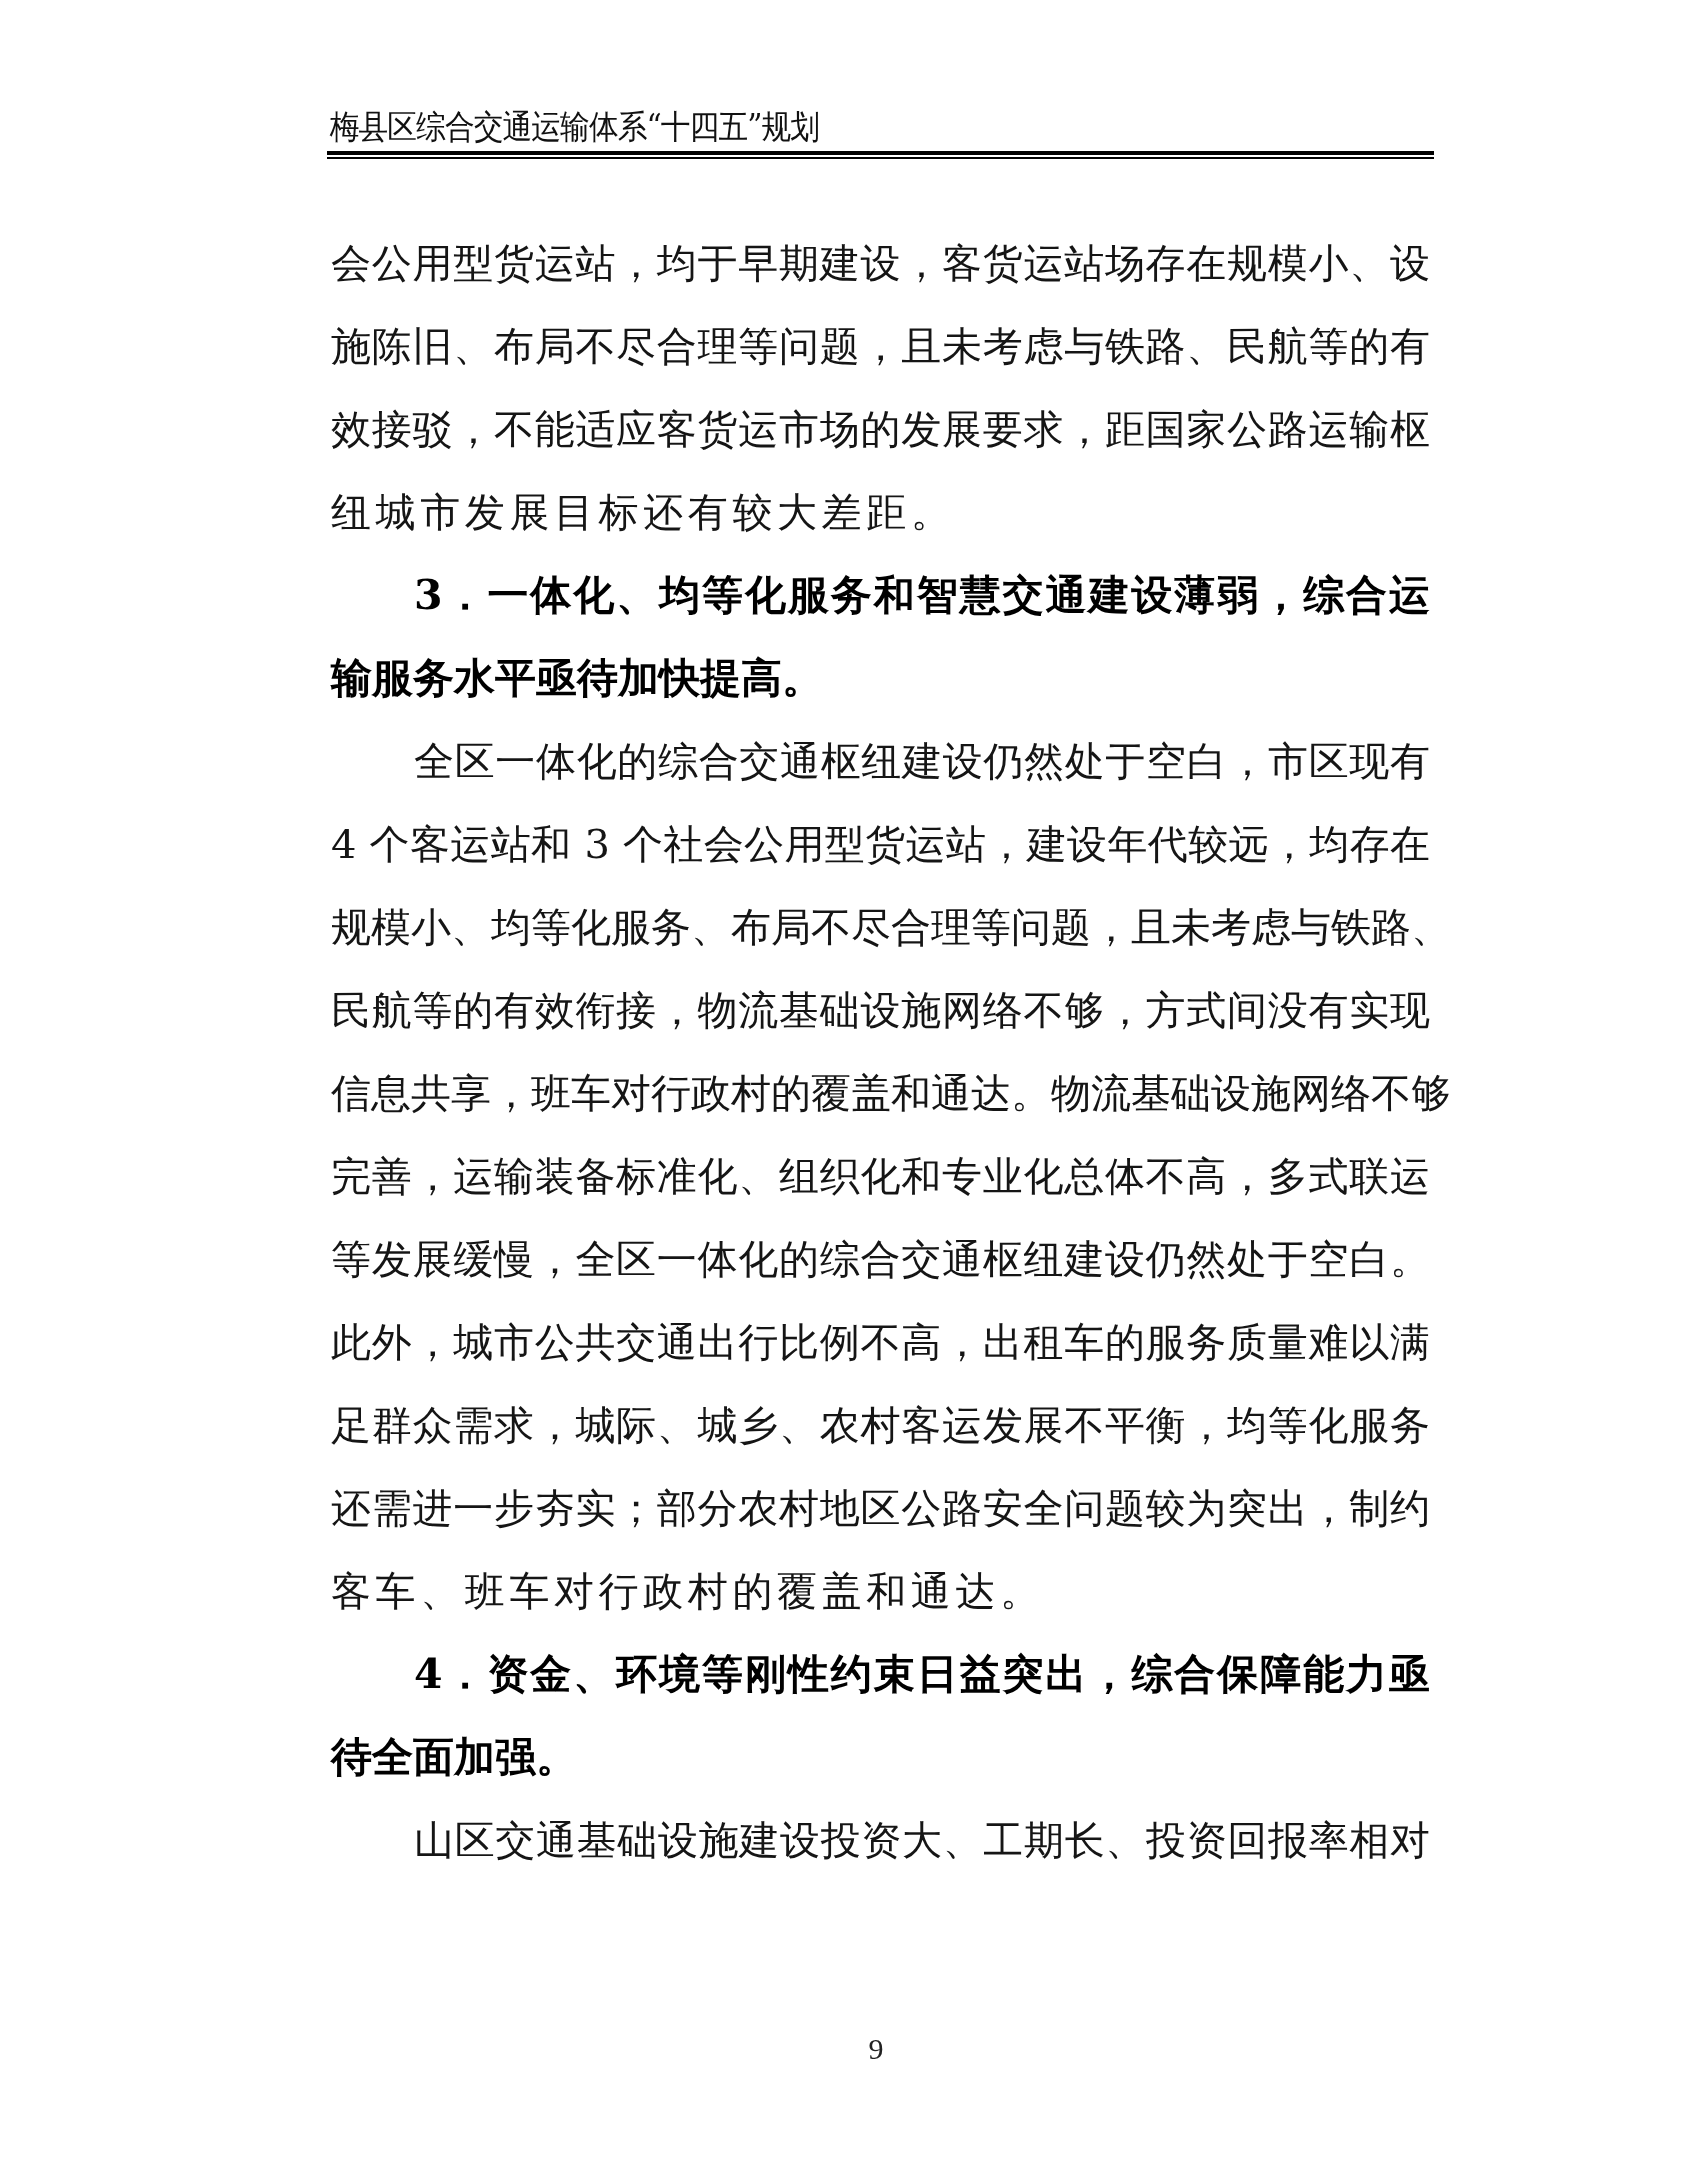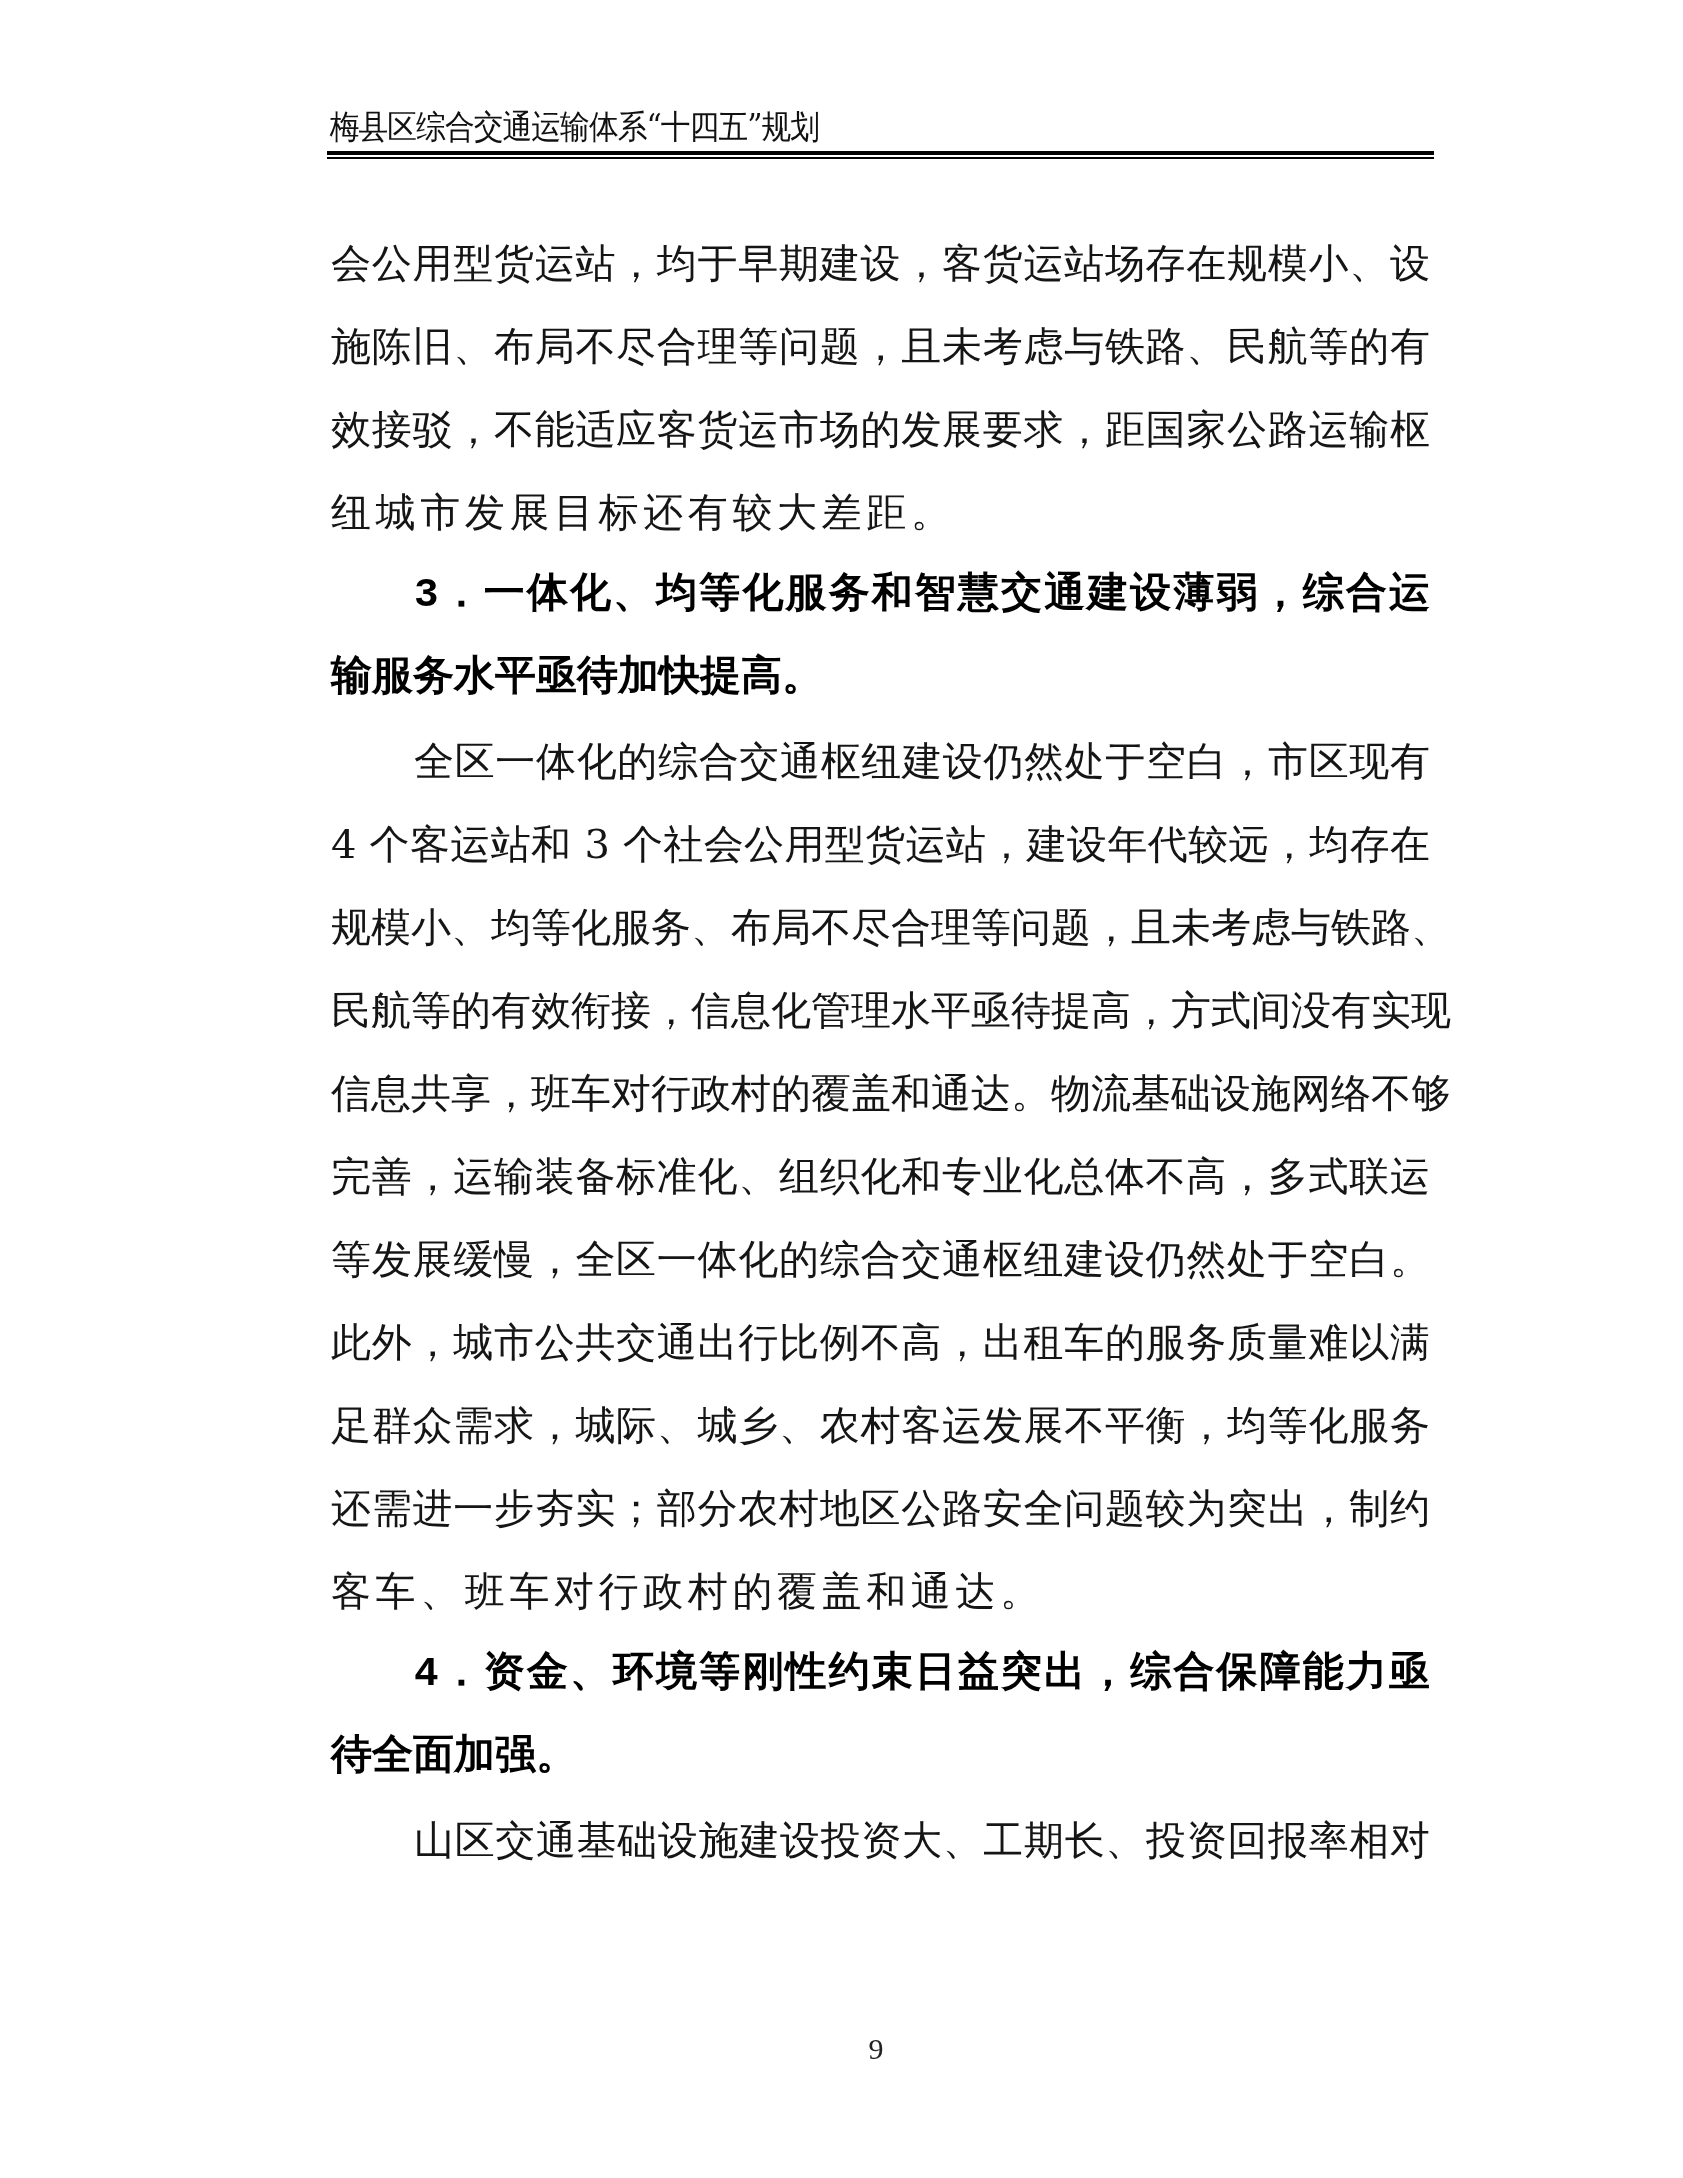--- a/index.html
+++ b/index.html
@@ -64,21 +64,20 @@
     .line.indent {
       padding-left: 83px;
     }
     .heading-line {
       font-size: 41px;
       font-weight: bold;
       height: 83px;
       line-height: 59px;
       white-space: nowrap;
       color: #000;
-      font-family: Liberation Mono, monospace;
     }
     .heading-line.justify {
       text-align: justify;
       text-align-last: justify;
     }
     .heading-line.indent {
       padding-left: 83px;
     }
     .page-number {
       position: absolute;
@@ -111,21 +110,21 @@
 
   <div>
     <div class="heading-line justify indent">3．一体化、均等化服务和智慧交通建设薄弱，综合运</div>
     <div class="heading-line">输服务水平亟待加快提高。</div>
   </div>
 
   <div>
     <div class="line justify indent">全区一体化的综合交通枢纽建设仍然处于空白，市区现有</div>
     <div class="line justify">4 个客运站和 3 个社会公用型货运站，建设年代较远，均存在</div>
     <div class="line justify">规模小、均等化服务、布局不尽合理等问题，且未考虑与铁路、</div>
-    <div class="line justify">民航等的有效衔接，信息化管理水平亟待提高，方式间没有实现</div>
+    <div class="line justify">民航等的有效衔接，物流基础设施网络不够，方式间没有实现</div>
     <div class="line justify">信息共享，班车对行政村的覆盖和通达。物流基础设施网络不够</div>
     <div class="line justify">完善，运输装备标准化、组织化和专业化总体不高，多式联运</div>
     <div class="line justify">等发展缓慢，全区一体化的综合交通枢纽建设仍然处于空白。</div>
     <div class="line justify">此外，城市公共交通出行比例不高，出租车的服务质量难以满</div>
     <div class="line justify">足群众需求，城际、城乡、农村客运发展不平衡，均等化服务</div>
     <div class="line justify">还需进一步夯实；部分农村地区公路安全问题较为突出，制约</div>
     <div class="line">客车、班车对行政村的覆盖和通达。</div>
   </div>
 
   <div>

